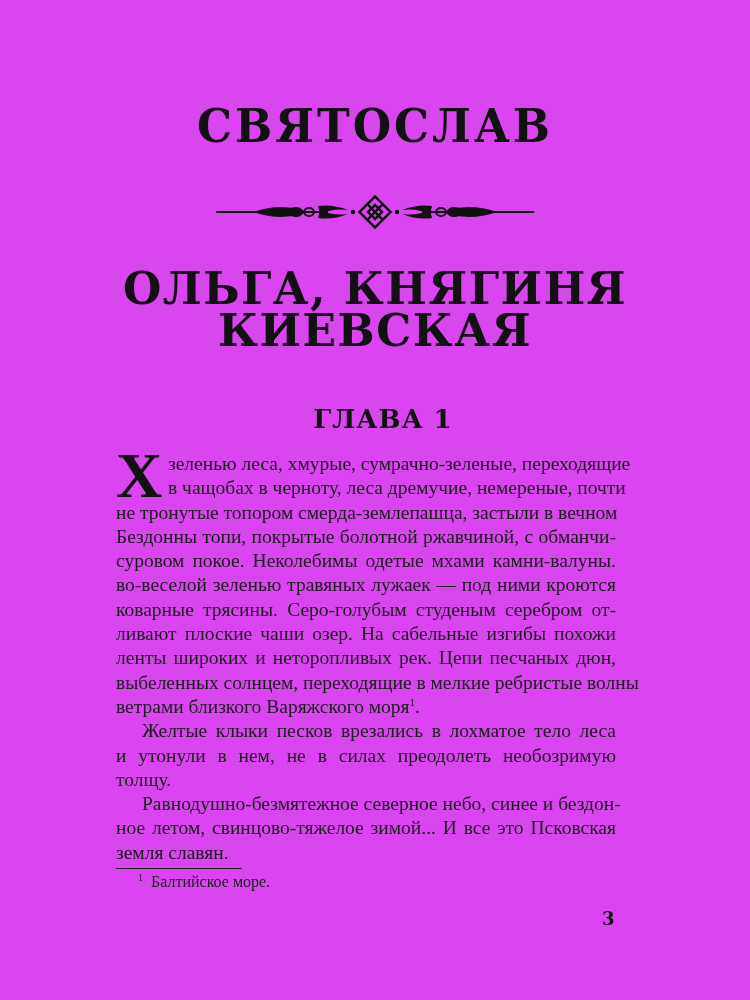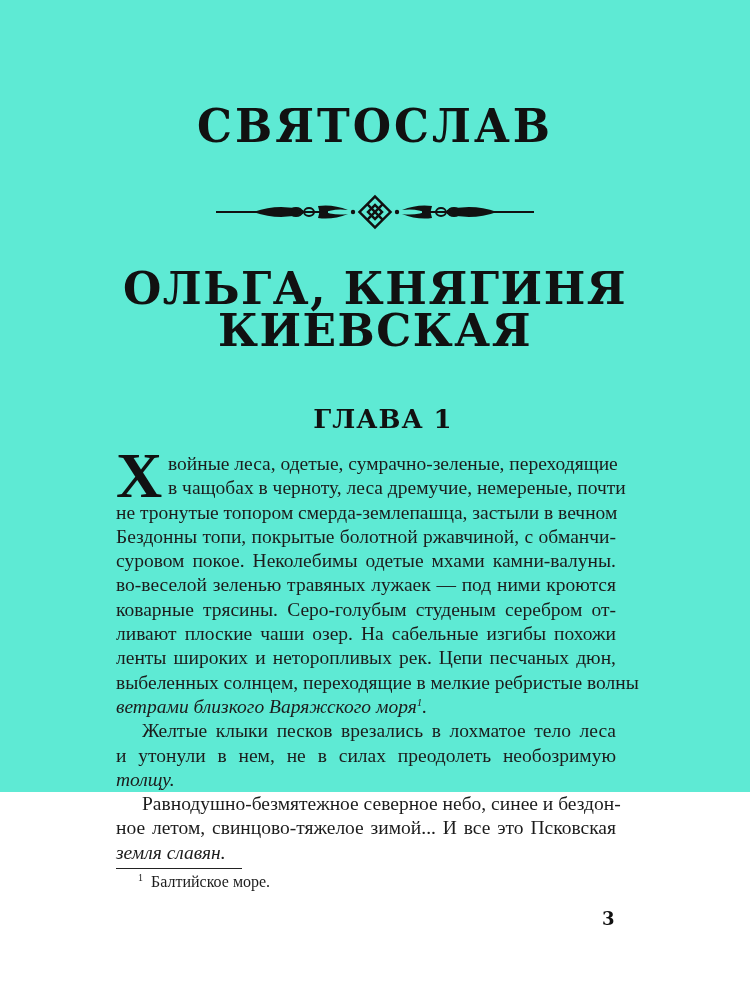--- a/index.html
+++ b/index.html
@@ -1,17 +1,17 @@
 <!DOCTYPE html>
 <html><head>
 <meta charset="utf-8">
 <style>
   html, body { margin: 0; padding: 0; background: #ffffff; }
   body { width: 750px; height: 1000px; position: relative; overflow: hidden; color: #1a1a1a; }
-  .page { position: absolute; left: 0; top: 0; width: 750px; height: 792px; background: #5eead4; }
+  .page { position: absolute; left: 0; top: 0; width: 750px; height: 1000px; background: #d946ef; }
   .book-title {
     position: absolute; left: 0; top: 100px; width: 750px; text-align: center;
     font-family: "DejaVu Serif", serif; font-weight: bold; font-size: 44px;
     letter-spacing: 3px; color: #111; transform: scaleY(1.05);
   }
   .ornament { position: absolute; left: 208px; top: 194px; width: 334px; height: 36px; }
   .part-title {
     position: absolute; left: 0; top: 268px; width: 750px; text-align: center;
     font-family: "DejaVu Serif", serif; font-weight: bold; font-size: 44px;
     line-height: 42px; letter-spacing: 1.5px; color: #111;
@@ -21,21 +21,21 @@
     position: absolute; left: 0; top: 404px; width: 750px; text-align: center;
     font-family: "DejaVu Serif", serif; font-weight: bold; font-size: 26px;
     letter-spacing: 1px; color: #111; margin-left: 8px;
   }
   .body-text {
     position: absolute; left: 116px; top: 452px; width: 500px;
     font-family: "Liberation Serif", serif; font-size: 19.5px; line-height: 24.3px;
     color: #1c1c1c;
   }
   .line { display: block; white-space: nowrap; text-align: justify; text-align-last: justify; height: 24.3px; }
-  .line.last { text-align-last: left; font-style: italic; }
+  .line.last { text-align-last: left; }
   .line.indent { padding-left: 26px; }
   .line.drop { padding-left: 52px; }
   .dropcap {
     position: absolute; left: 116px; top: 446px; font-family: "Liberation Serif", serif;
     font-weight: bold; font-size: 64px; line-height: 60px; color: #111;
   }
   sup.fn { font-size: 11px; vertical-align: 7px; line-height: 0; }
   .fn-rule { position: absolute; left: 116px; top: 868px; width: 126px; height: 0; border-top: 1.3px solid #222; }
   .footnote {
     position: absolute; left: 138px; top: 872px; font-family: "Liberation Serif", serif;
@@ -82,21 +82,21 @@
   <div class="part-title">
     <span>ОЛЬГА, КНЯГИНЯ</span>
     <span>КИЕВСКАЯ</span>
   </div>
 
   <div class="chapter-title">ГЛАВА 1</div>
 
   <div class="dropcap">Х</div>
 
   <div class="body-text">
-    <span class="line drop">войные леса, одетые, сумрачно-зеленые, переходящие</span>
+    <span class="line drop">зеленью леса, хмурые, сумрачно-зеленые, переходящие</span>
     <span class="line drop">в чащобах в черноту, леса дремучие, немереные, почти</span>
     <span class="line">не тронутые топором смерда-землепашца, застыли в вечном</span>
     <span class="line">Бездонны топи, покрытые болотной ржавчиной, с обманчи-</span>
     <span class="line">суровом покое. Неколебимы одетые мхами камни-валуны.</span>
     <span class="line">во-веселой зеленью травяных лужаек — под ними кроются</span>
     <span class="line">коварные трясины. Серо-голубым студеным серебром от-</span>
     <span class="line">ливают плоские чаши озер. На сабельные изгибы похожи</span>
     <span class="line">ленты широких и неторопливых рек. Цепи песчаных дюн,</span>
     <span class="line">выбеленных солнцем, переходящие в мелкие ребристые волны</span>
     <span class="line last"><span>ветрами близкого Варяжского моря</span><sup class="fn">1</sup><span>.</span></span>

